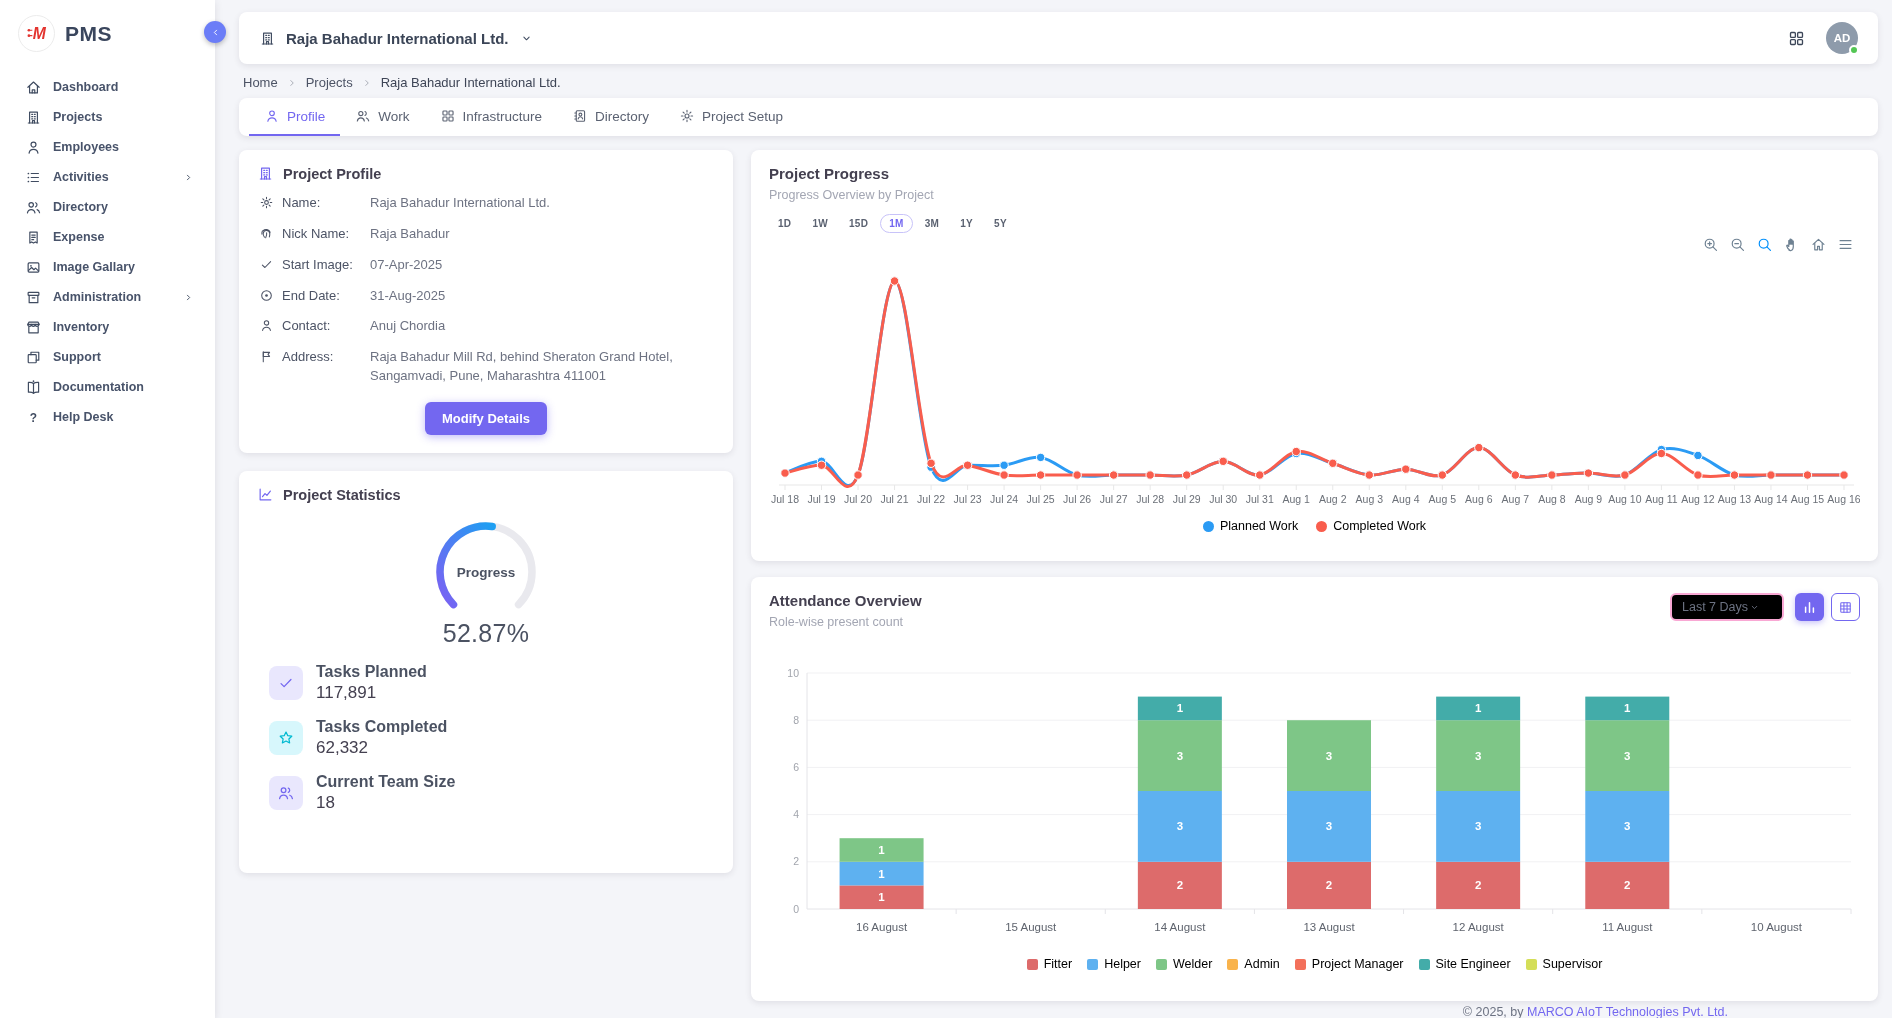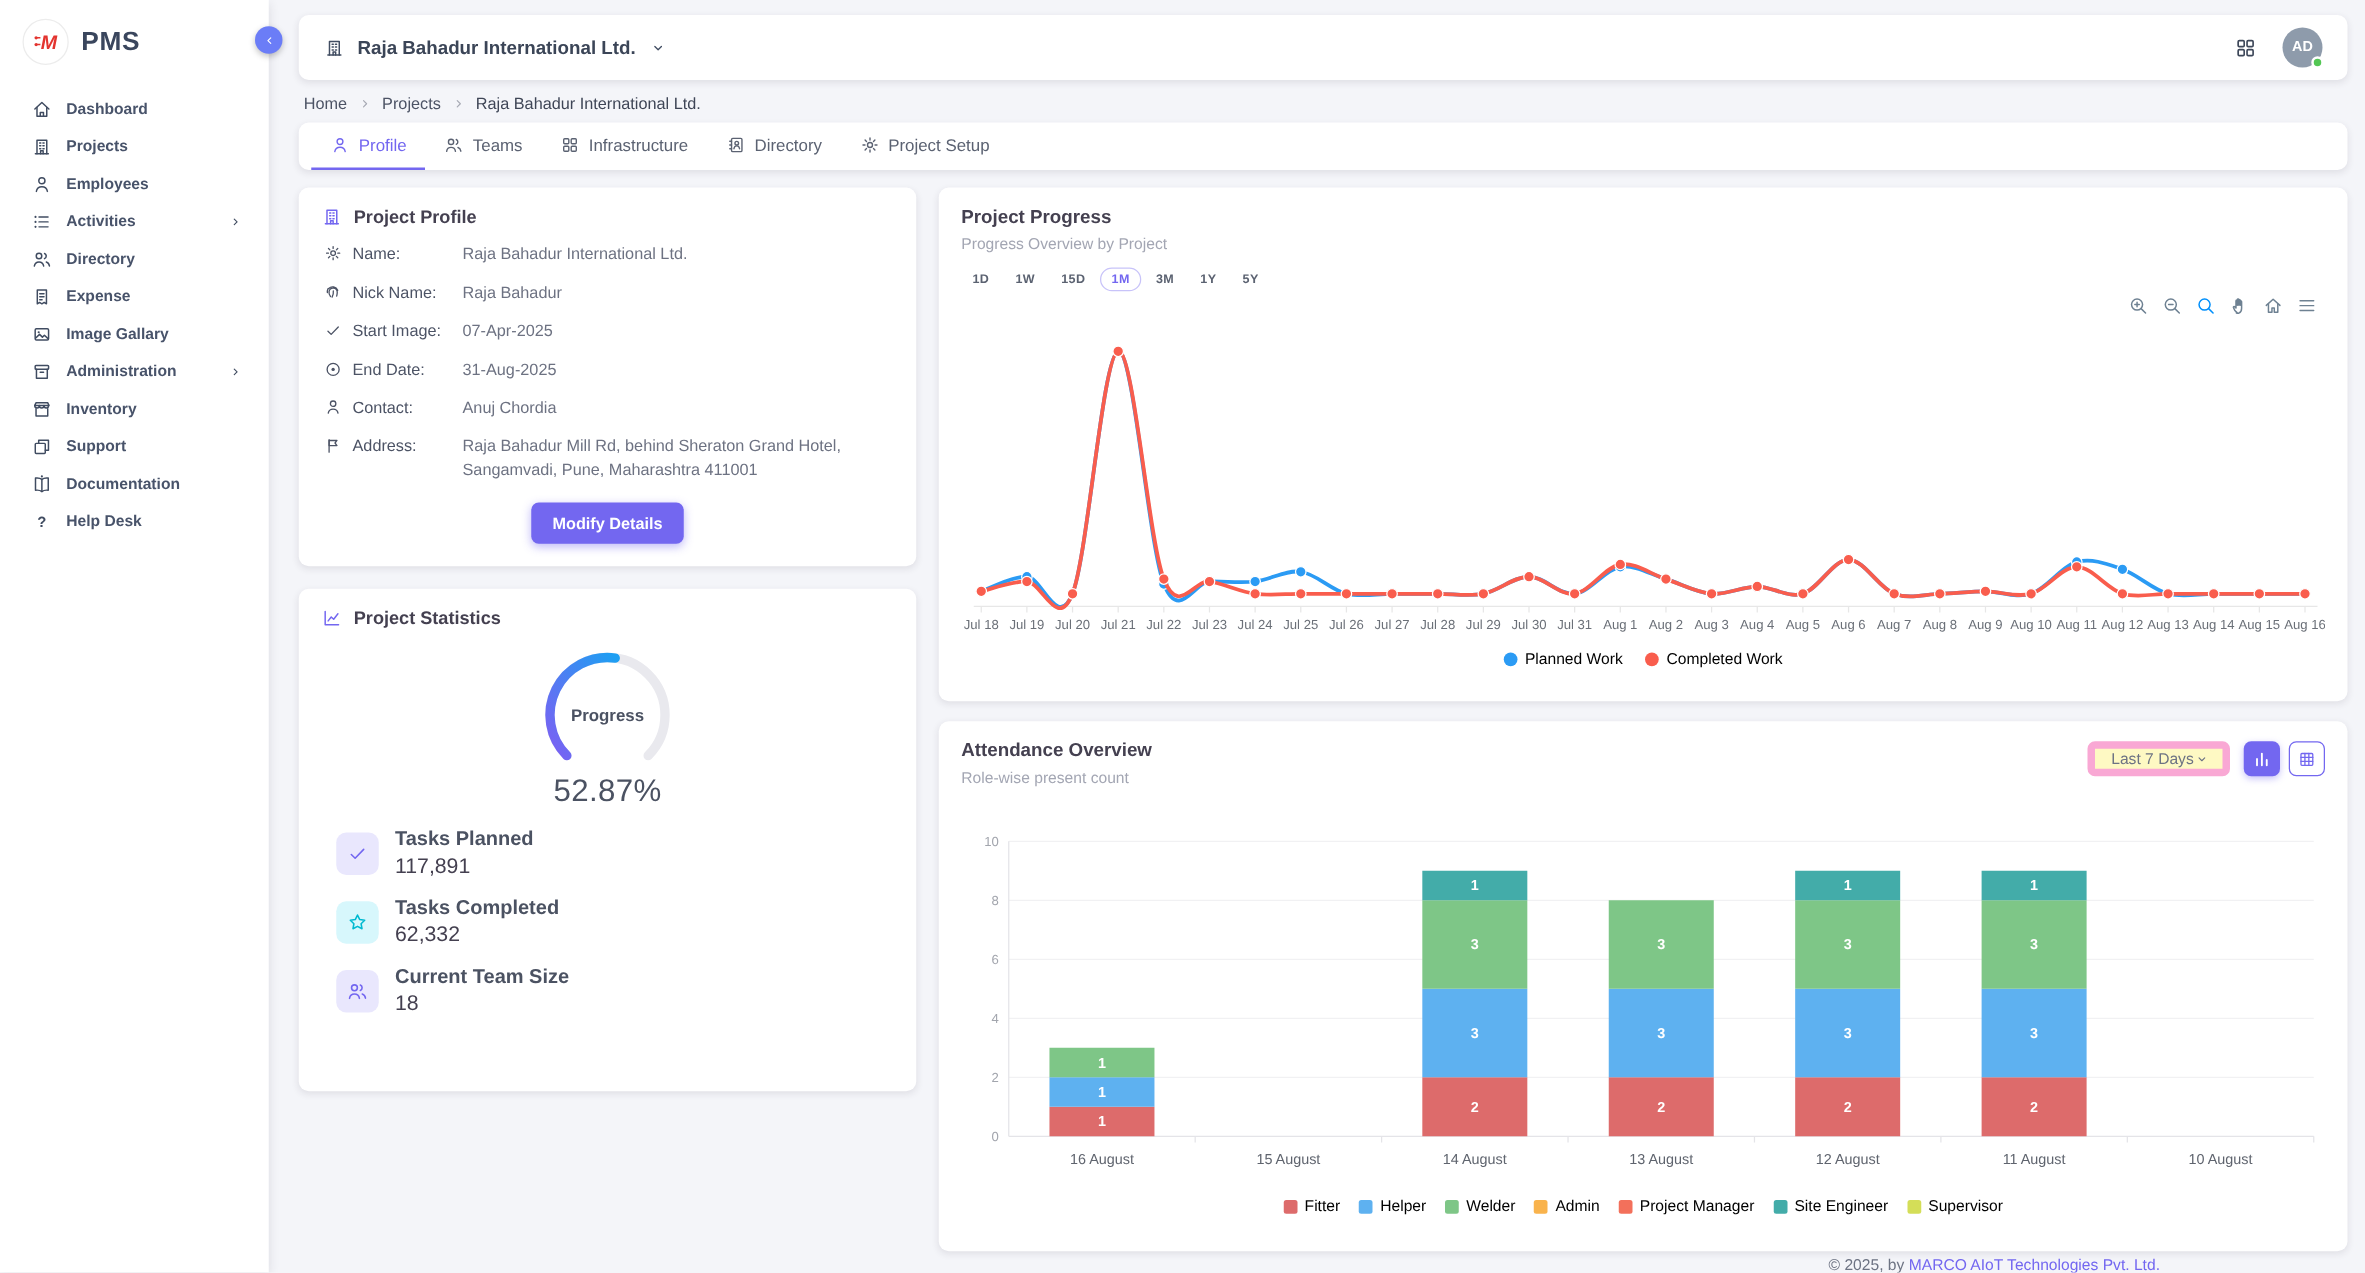--- a/index.html
+++ b/index.html
@@ -93,22 +93,22 @@
   .tbtn { width:17px; height:17px; color:#6E8192; cursor:pointer; }
   .tbtn.active { color:#008FFB; }
   .chart-box { margin-top:16px; }
   .line-legend { display:flex; justify-content:center; gap:18px; margin-top:2px; }
   .lg-item { display:flex; align-items:center; gap:6px; font-size:12.5px; color:#000000; cursor:pointer; }
   .lg-dot { width:11px; height:11px; border-radius:50%; }
   .lg-sq { width:11px; height:11px; border-radius:2px; }
 
   .attendance-card { margin-top:16px; padding:15px 18px 12px; height:424px; position:relative; }
   .att-controls { position:absolute; top:16px; right:18px; display:flex; align-items:center; }
-  .select { display:flex; align-items:center; justify-content:flex-end; width:114px; height:28px;
-    border:6px solid #f9a8d4; border-radius:6px; padding:0 10px; background:#fef9c3;
+  .select { display:flex; align-items:center; justify-content:flex-start; width:114px; height:28px;
+    border:2px solid #f9a8d4; border-radius:6px; padding:0 10px; background:#000000;
     font-size:12.5px; color:#6d7383; cursor:pointer; }
   .select .ic { width:13px; height:13px; color:#6d7383; }
   .icon-btn { width:29px; height:28px; border-radius:6px; display:flex; align-items:center; justify-content:center; cursor:pointer; }
   .icon-btn.filled { background:#7367f0; margin-left:11px; box-shadow:0 2px 6px rgba(115,103,240,.4); }
   .icon-btn.outline { border:1px solid #7367f0; background:#fff; margin-left:7px; }
   .icon-btn .ic { width:15px; height:15px; }
   .icon-btn.filled .ic { color:#fff; }
   .icon-btn.outline .ic { color:#7367f0; }
   .bar-legend { display:flex; justify-content:center; gap:15px; margin-top:8px; }
 
@@ -292,21 +292,21 @@
           <path d="M4.8 16.6c.5-2.8 2.5-4.3 5.2-4.3s4.7 1.5 5.2 4.3"></path>
         </svg>
         <span>Profile</span>
       </div>
       <div class="tab">
       <svg class="ic" viewBox="0 0 20 20" fill="none" stroke="currentColor" stroke-width="1.4" stroke-linecap="round" stroke-linejoin="round">
           <circle cx="7.3" cy="6.9" r="2.6"></circle>
           <path d="M2.9 16.3c.4-2.5 2.1-3.9 4.4-3.9s4 1.4 4.4 3.9"></path>
           <path d="M12.5 4.5a2.6 2.6 0 0 1 0 4.8M14.2 12.5c1.6.5 2.6 1.8 2.9 3.7"></path>
         </svg>
-        <span>Teams</span>
+        <span>Work</span>
       </div>
       <div class="tab">
       <svg class="ic" viewBox="0 0 20 20" fill="none" stroke="currentColor" stroke-width="1.4" stroke-linecap="round" stroke-linejoin="round">
           <rect x="3.7" y="3.7" width="5.1" height="5.1" rx="1"></rect>
           <rect x="11.2" y="3.7" width="5.1" height="5.1" rx="1"></rect>
           <rect x="3.7" y="11.2" width="5.1" height="5.1" rx="1"></rect>
           <rect x="11.2" y="11.2" width="5.1" height="5.1" rx="1"></rect>
         </svg>
         <span>Infrastructure</span>
       </div>

